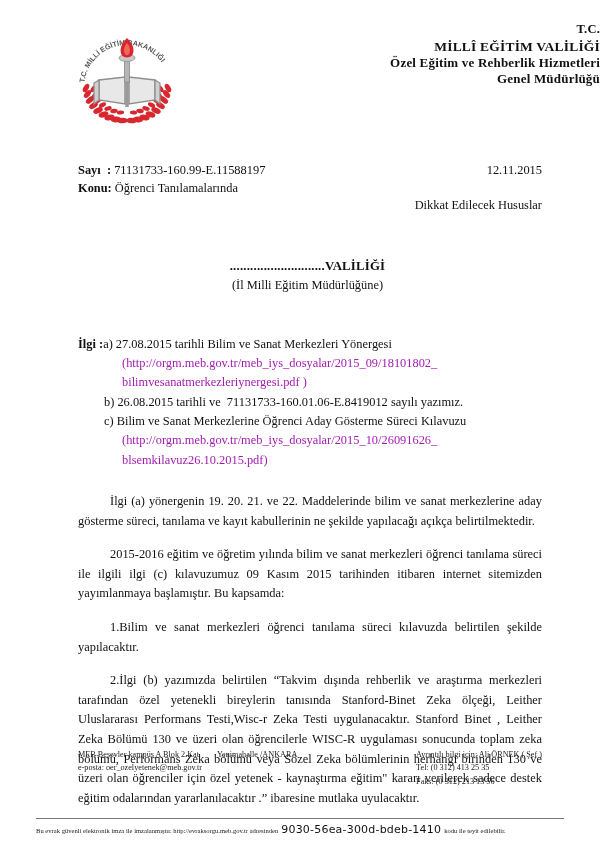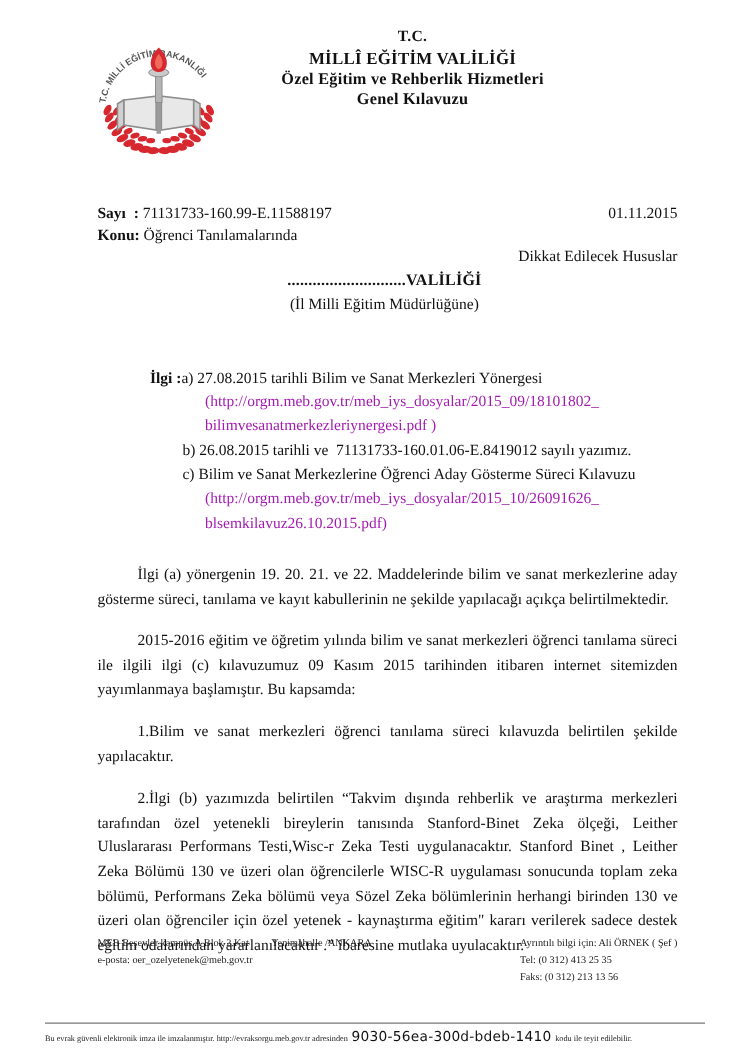--- a/index.html
+++ b/index.html
@@ -30,21 +30,21 @@
   }
   .logo {
     position: absolute;
     left: 72px;
     top: 30px;
     width: 110px;
     height: 100px;
   }
   .logo svg { display: block; }
   .header-titles {
-    text-align: center;
+    text-align: right;
     margin-left: 60px;
     line-height: 1.26;
   }
   .header-titles .ln {
     font-weight: bold;
     font-size: 13px;
     letter-spacing: 0.2px;
   }
   .header-titles .ln.tc { font-size: 12.5px; }
   .header-titles .ln.big { font-size: 13.5px; }
@@ -70,20 +70,21 @@
     font-size: 12.4px;
   }
   .meta-cont {
     padding-left: 34px;
     white-space: pre;
     text-align: right;
   }
 
   
   .address {
+    margin-top: 42px;
     text-align: center;
     padding-right: 24px;
     line-height: 1.5;
     padding-left: 39px;
   }
   .address .vil {
     font-weight: bold;
     font-size: 12.8px;
     letter-spacing: 0.2px;
   }
@@ -91,21 +92,20 @@
     font-size: 12.4px;
   }
 
   
   .ilgi {
     margin-top: 40px;
     padding-left: 78px;
     padding-right: 58px;
     font-size: 12.4px;
     line-height: 1.56;
-    margin-left: 42px;
   }
   .ilgi-first { display: flex; }
   .ilgi-label {
     font-weight: bold;
     white-space: pre;
   }
   .ilgi-item { padding-left: 26px; white-space: pre-wrap; }
   .ilgi-sub  { padding-left: 44px; white-space: pre-wrap; }
   .link { color: #a21caf; }
 
@@ -233,26 +233,26 @@
           <path d="M 55,8 C 60.5,13.5 62.5,18.5 61,23.5 C 60.2,26 57.8,27.5 55,27.5 C 52.2,27.5 49.8,26 49,23.5 C 47.5,18.5 49.8,13.2 55,8 Z" fill="#d7282f"></path>
           <path d="M 55,13 C 57.8,16.4 58.6,19.6 57.6,22.6 C 57,24.4 56,25.2 55,25.2 C 54,25.2 53,24.4 52.4,22.6 C 51.4,19.6 52.2,16.4 55,13 Z" fill="#ef6a5a"></path>
         </g>
       </svg>
     </div>
 
     <div class="header-titles">
       <div class="ln tc">T.C.</div>
       <div class="ln big">MİLLÎ EĞİTİM VALİLİĞİ</div>
       <div class="ln">Özel Eğitim ve Rehberlik Hizmetleri</div>
-      <div class="ln">Genel Kılavuzu</div>
+      <div class="ln">Genel Müdürlüğü</div>
     </div>
   </div>
 
   <div class="meta">
-    <div class="meta-date">01.11.2015</div>
+    <div class="meta-date">12.11.2015</div>
     <div class="meta-row">
       <span class="meta-label">Sayı  :</span>
       <span class="meta-value"> 71131733-160.99-E.11588197</span>
     </div>
     <div class="meta-row">
       <span class="meta-label">Konu:</span>
       <span class="meta-value"> Öğrenci Tanılamalarında</span>
     </div>
     <div class="meta-cont">Dikkat Edilecek Hususlar</div>
   </div>

